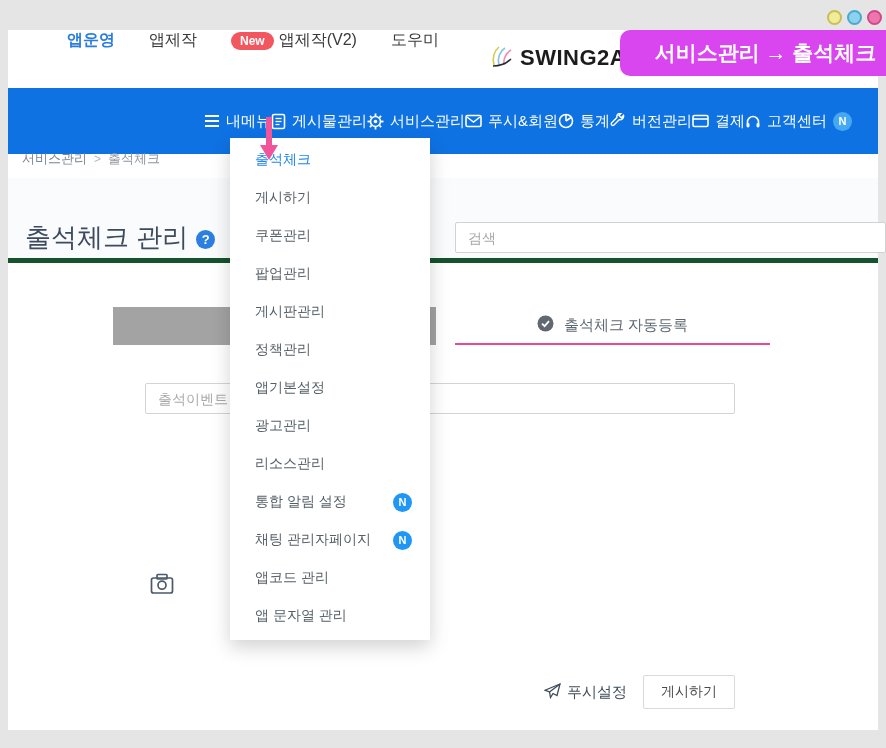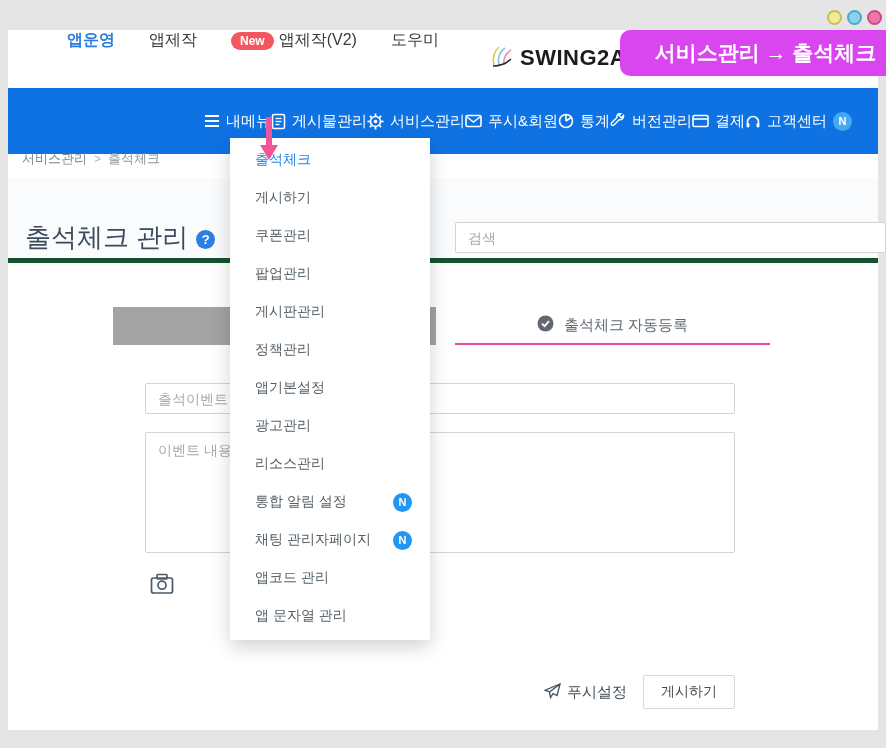--- a/index.html
+++ b/index.html
@@ -250,21 +250,20 @@
     <span>
       <svg width="17" height="17" viewBox="0 0 17 17">
           <circle cx="8.5" cy="8.5" r="8" fill="#616870"></circle>
           <polyline points="5,8.7 7.6,11.2 12,6.2" fill="none" stroke="#fff" stroke-width="1.8"></polyline>
         </svg>
     </span>
     <span>출석체크 자동등록</span>
   </div>
 
   <input class="title-input" type="text" placeholder="출석이벤트 제" style="">
-  <textarea class="content-textarea" placeholder="이벤트 내용" style=""></textarea>
 
   <div class="camera-btn">
     <svg width="24" height="22" viewBox="0 0 24 22">
         <rect x="1.5" y="5" width="21" height="15" rx="2" fill="none" stroke="#4a5a6a" stroke-width="1.7"></rect>
         <rect x="7" y="1.5" width="10" height="4.5" rx="1" fill="none" stroke="#4a5a6a" stroke-width="1.7"></rect>
         <circle cx="12" cy="12.2" r="4" fill="none" stroke="#4a5a6a" stroke-width="1.7"></circle>
       </svg>
   </div>
 
   <div class="actions">

